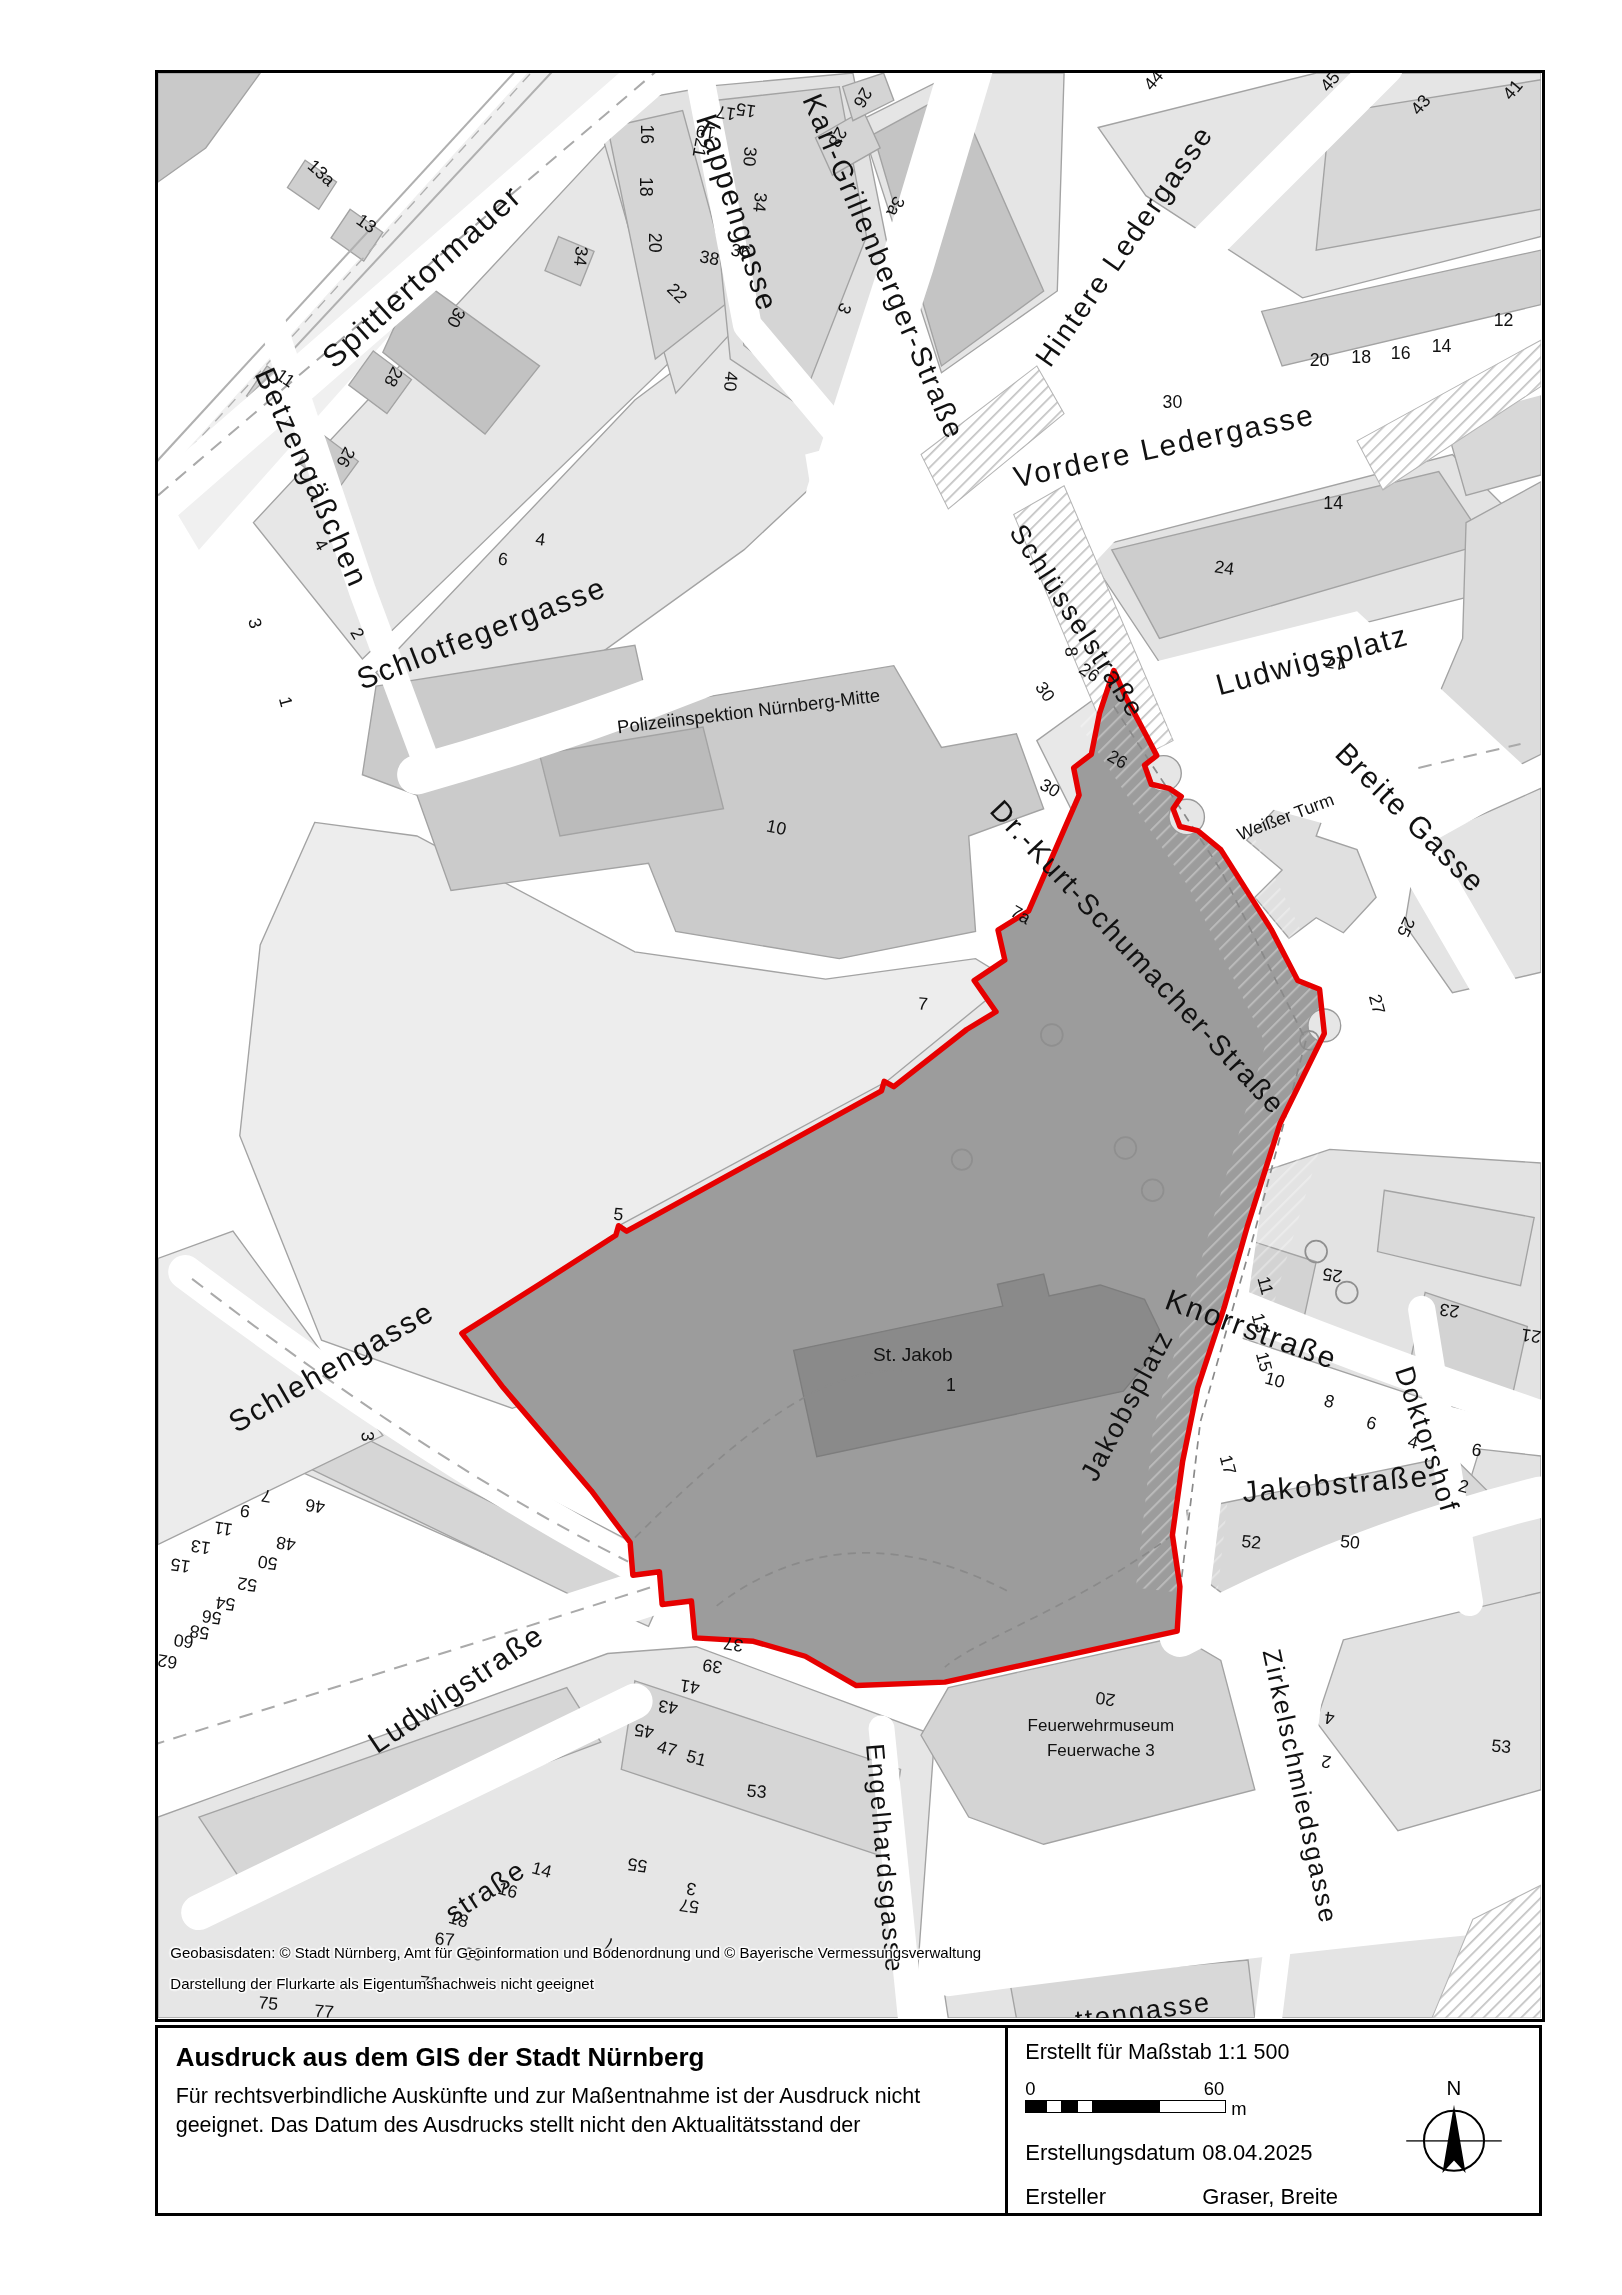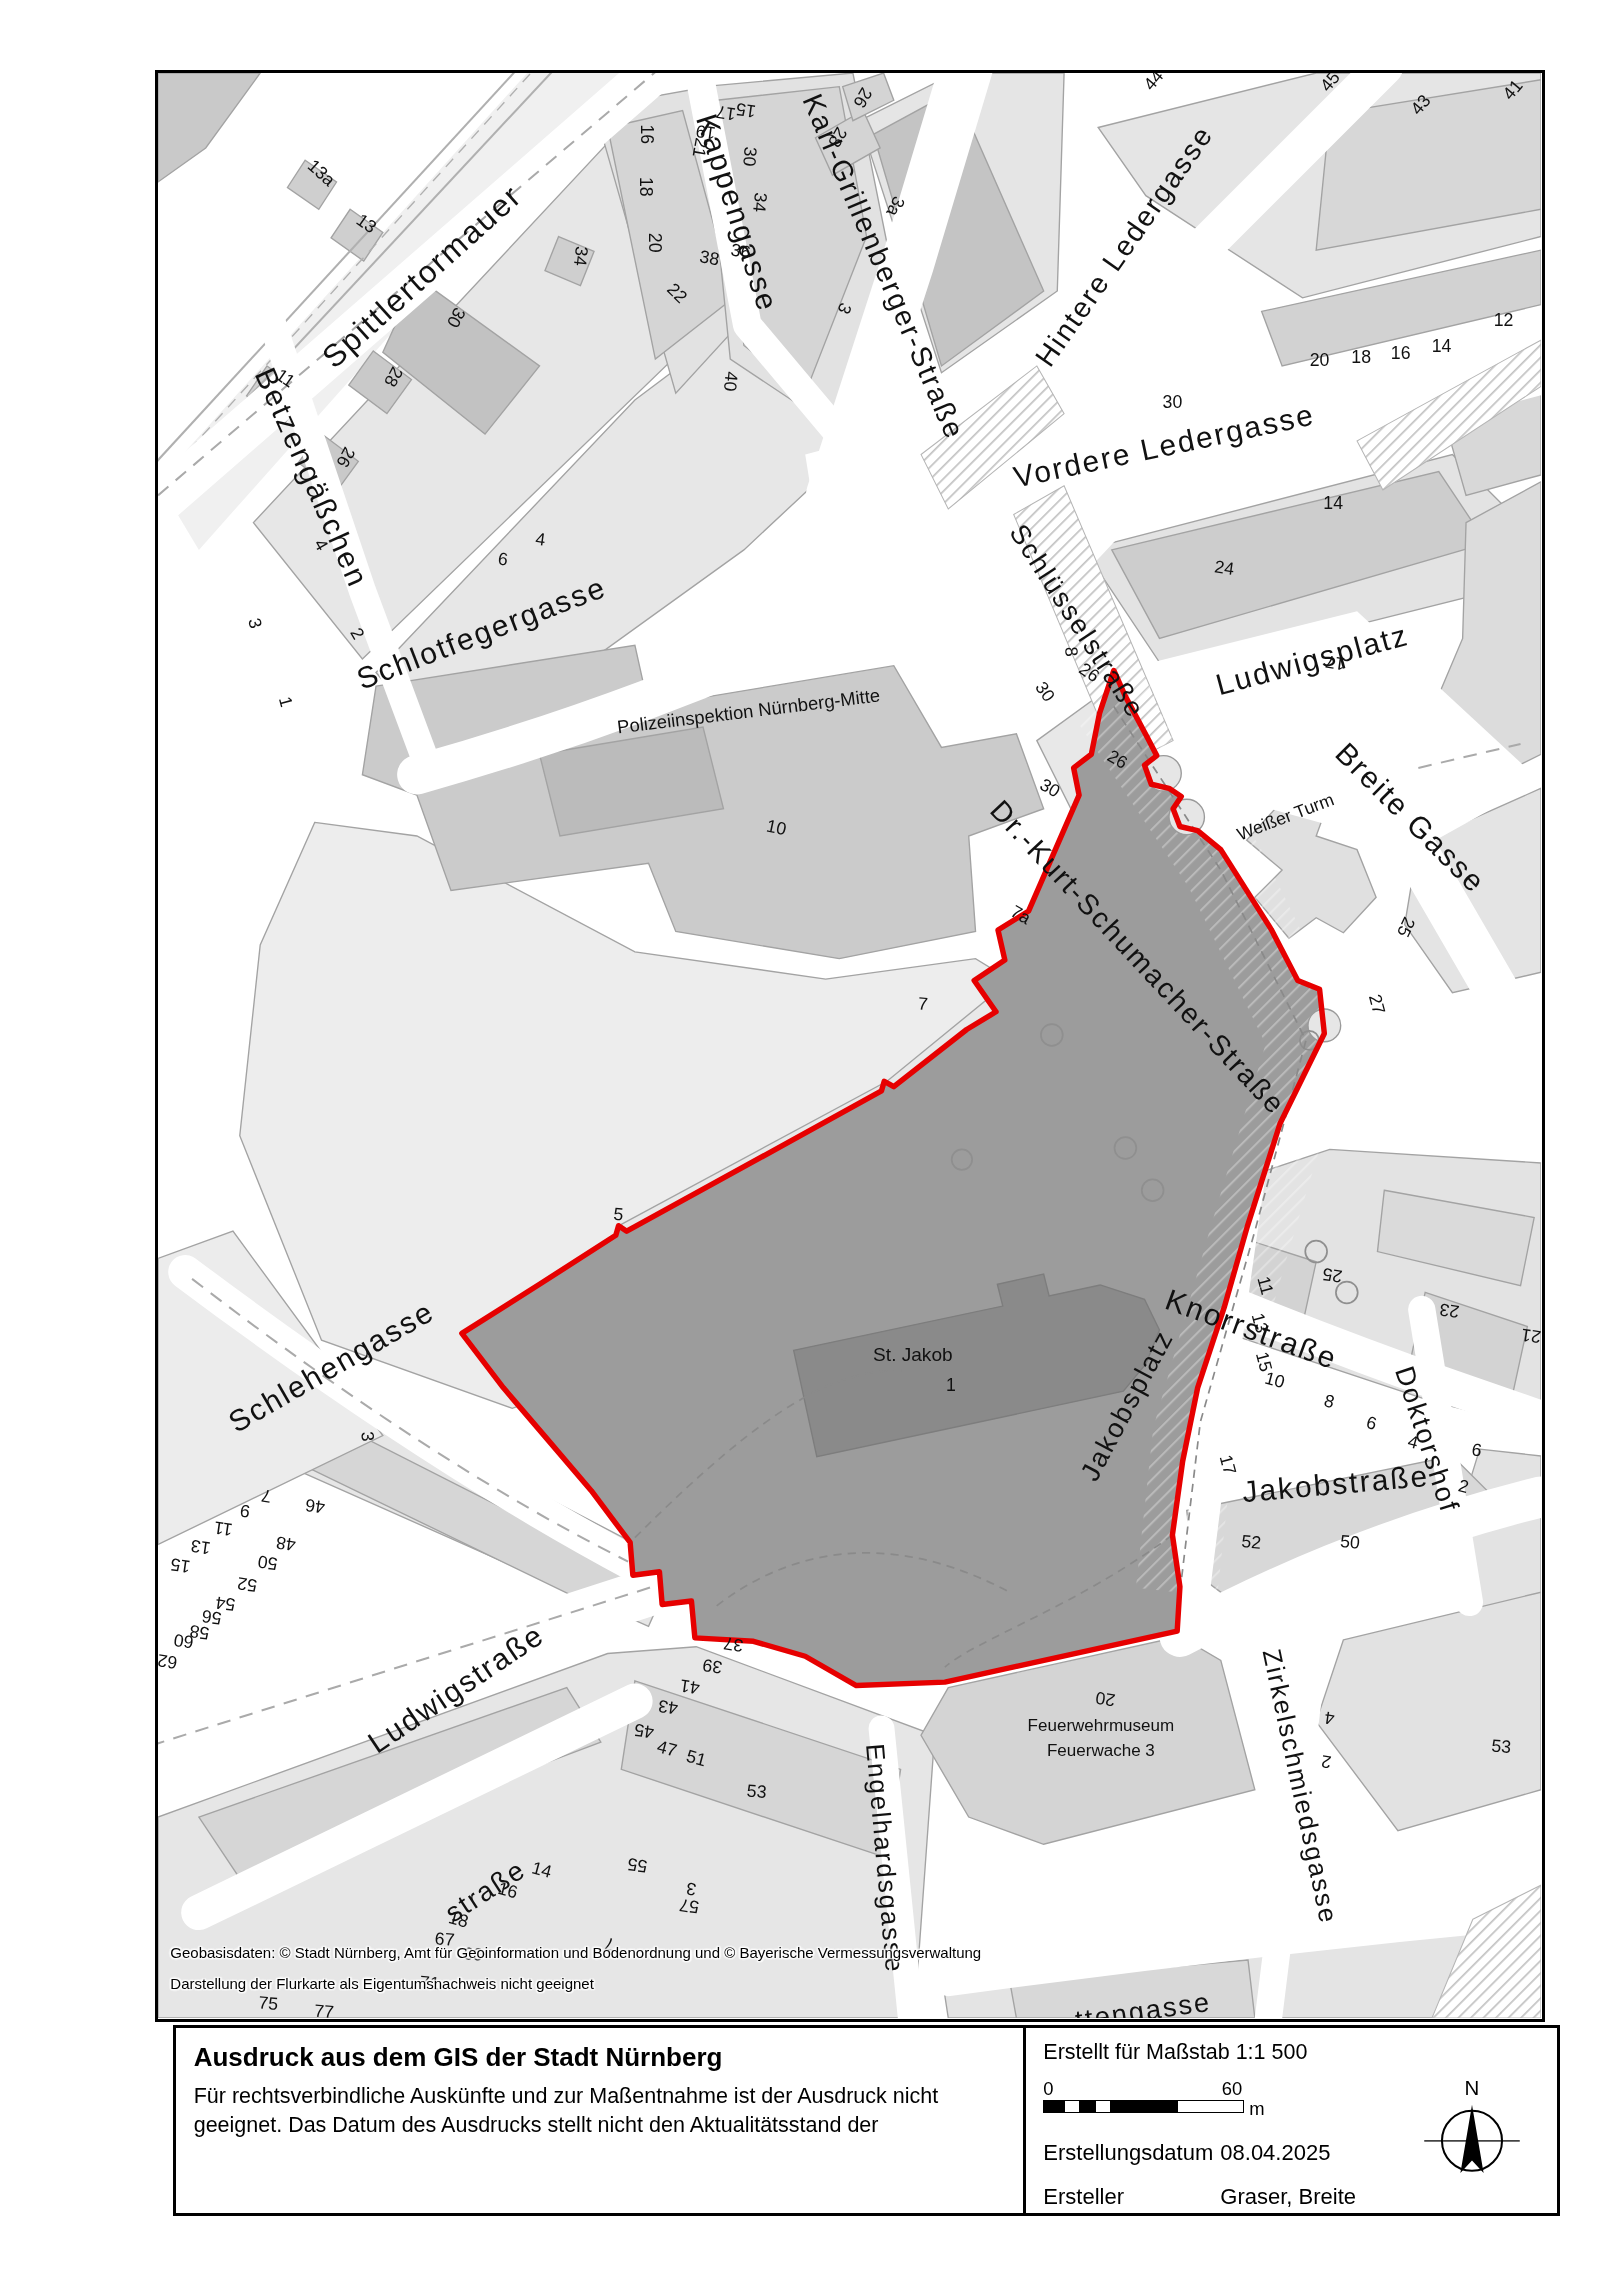--- a/index.html
+++ b/index.html
@@ -1,21 +1,21 @@
 <!DOCTYPE html>
 <html style="font-size:11px"><head>
 <meta charset="utf-8">
 <style>
   html,body{margin:0;padding:0;background:#fff;}
   body{width:1623px;height:2295px;position:relative;font-family:"Liberation Sans",sans-serif;}
   #map-frame{position:absolute;left:155px;top:70px;width:1390px;height:1952px;border:3.4px solid #000;box-sizing:border-box;background:#fff;overflow:hidden;}
   #map-svg{position:absolute;left:0;top:0;}
   #copyright{position:absolute;left:12.3px;top:1864px;font-size:15px;line-height:31px;color:#000;
     text-shadow:0 0 3.4px #fff,0 0 3.4px #fff,0 0 3.4px #fff,0 0 3.4px #fff,1.4px 1.4px 1.4px #fff,-1.4px -1.4px 1.4px #fff,1.4px -1.4px 1.4px #fff,-1.4px 1.4px 1.4px #fff;white-space:nowrap;}
-  #panel{position:absolute;left:173px;top:2025px;width:1390px;height:191px;display:flex;}
+  #panel{position:absolute;left:155px;top:2025px;width:1390px;height:191px;display:flex;}
   .pbox{border:3.4px solid #000;box-sizing:border-box;background:#fff;position:relative;}
   #panel-left{width:853px;height:100%;padding:11px 17.7px;}
   #panel-right{width:537px;height:100%;margin-left:-3.4px;padding:9.5px 17.7px;}
   .ptitle{font-weight:bold;font-size:26px;margin:2.7px 0 9.5px 0;}
   .pline{font-size:21.5px;line-height:29px;}
   .scale-wrap{margin-top:11px;width:225px;position:relative;height:44px;}
   .scale-labels{display:flex;justify-content:space-between;width:199px;font-size:18.4px;}
   .scale-bar{width:199px;height:11px;border:1.4px solid #000;display:flex;box-sizing:content-box;}
   .scale-bar div{height:100%;}
   .scale-m{position:absolute;left:206px;top:20.4px;font-size:18.4px;}

